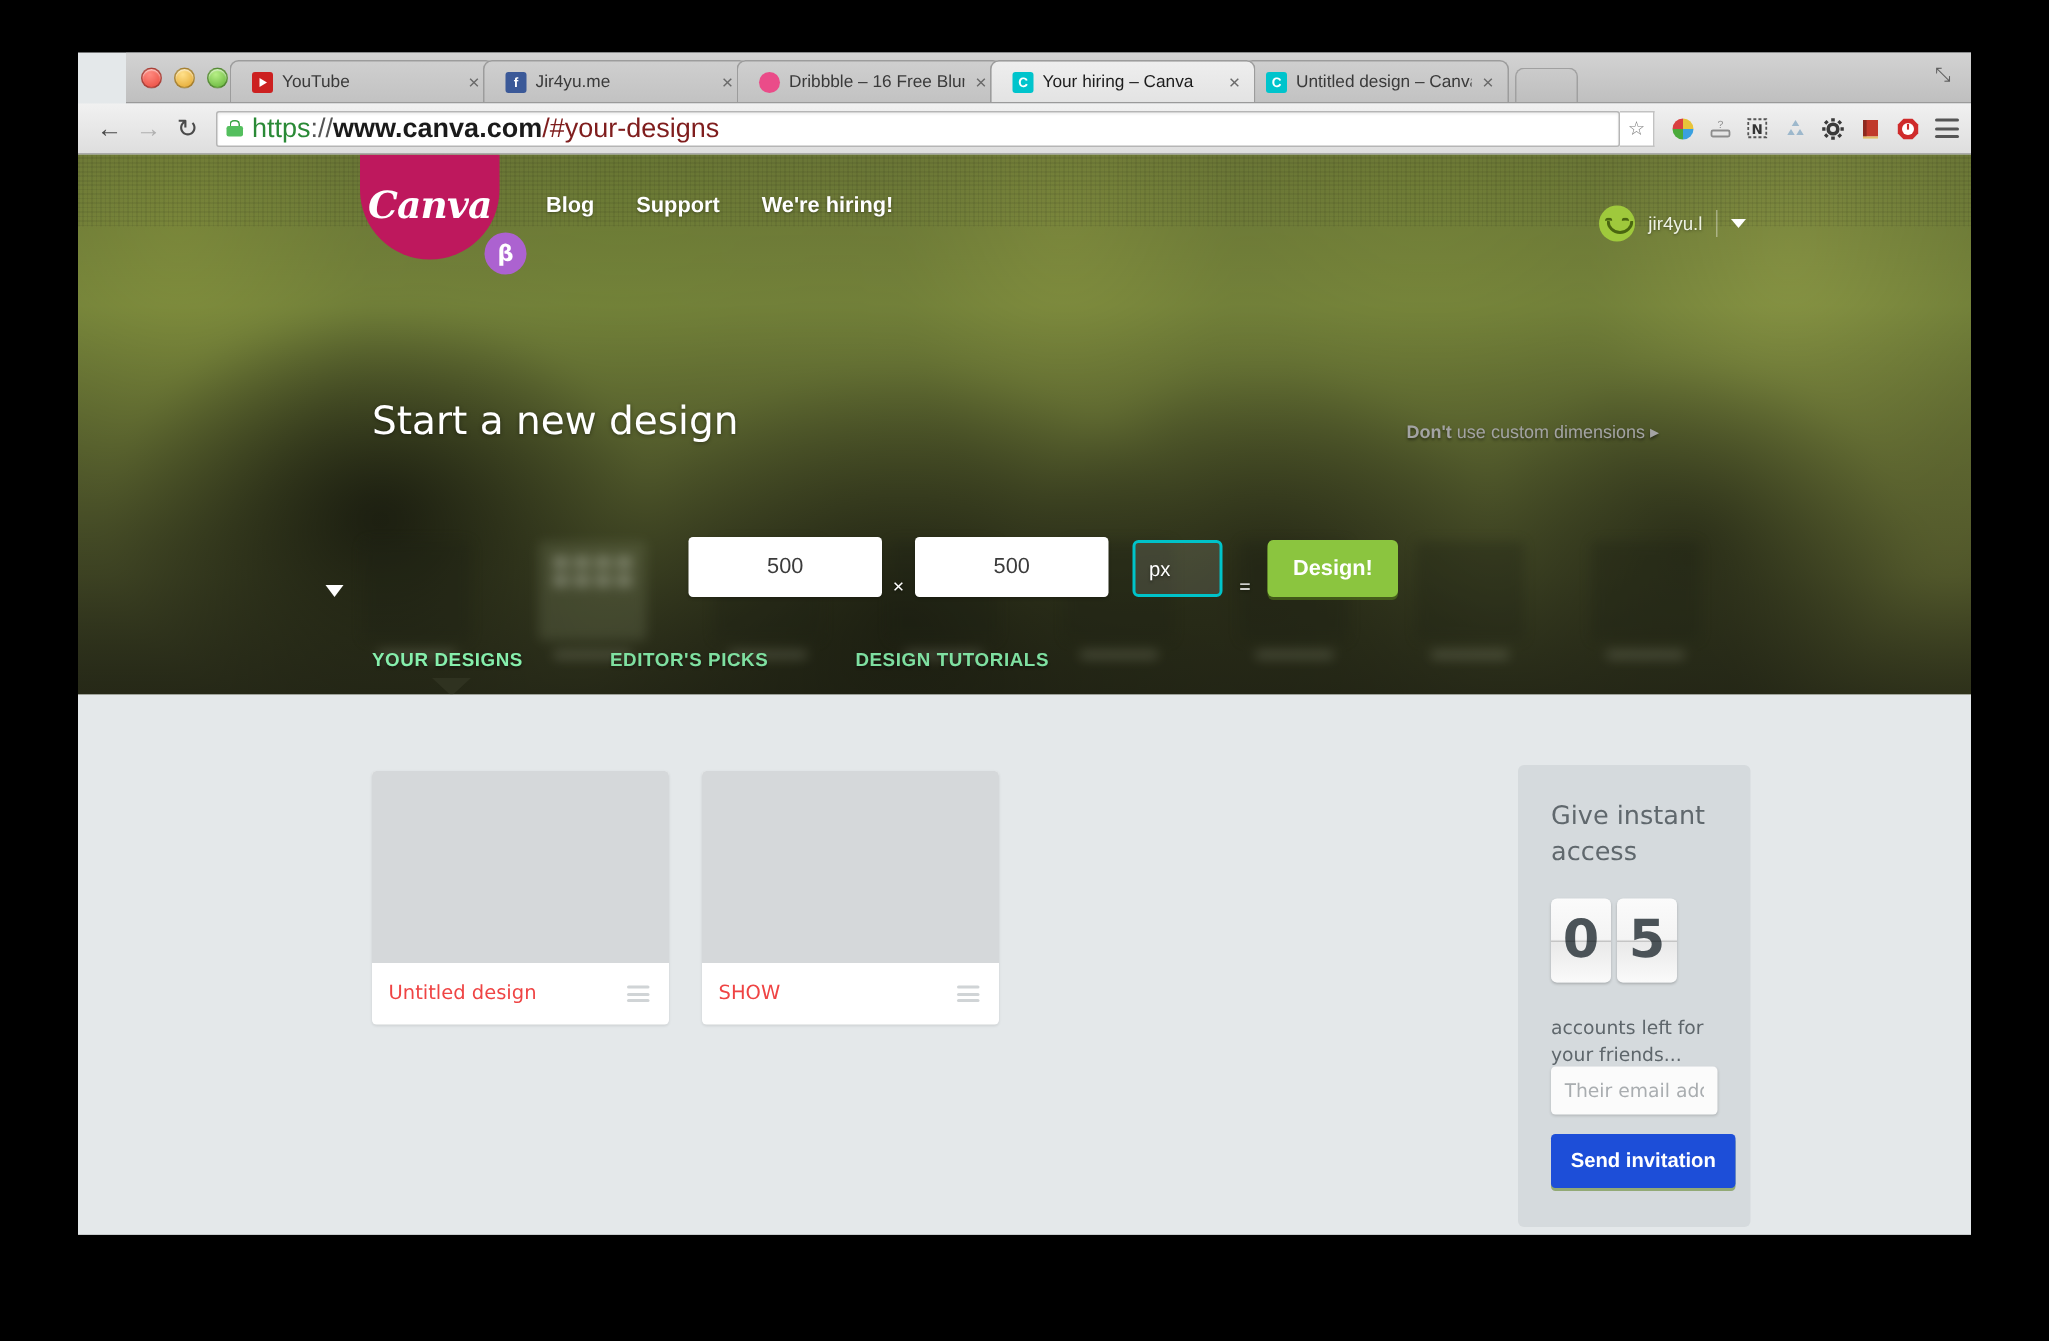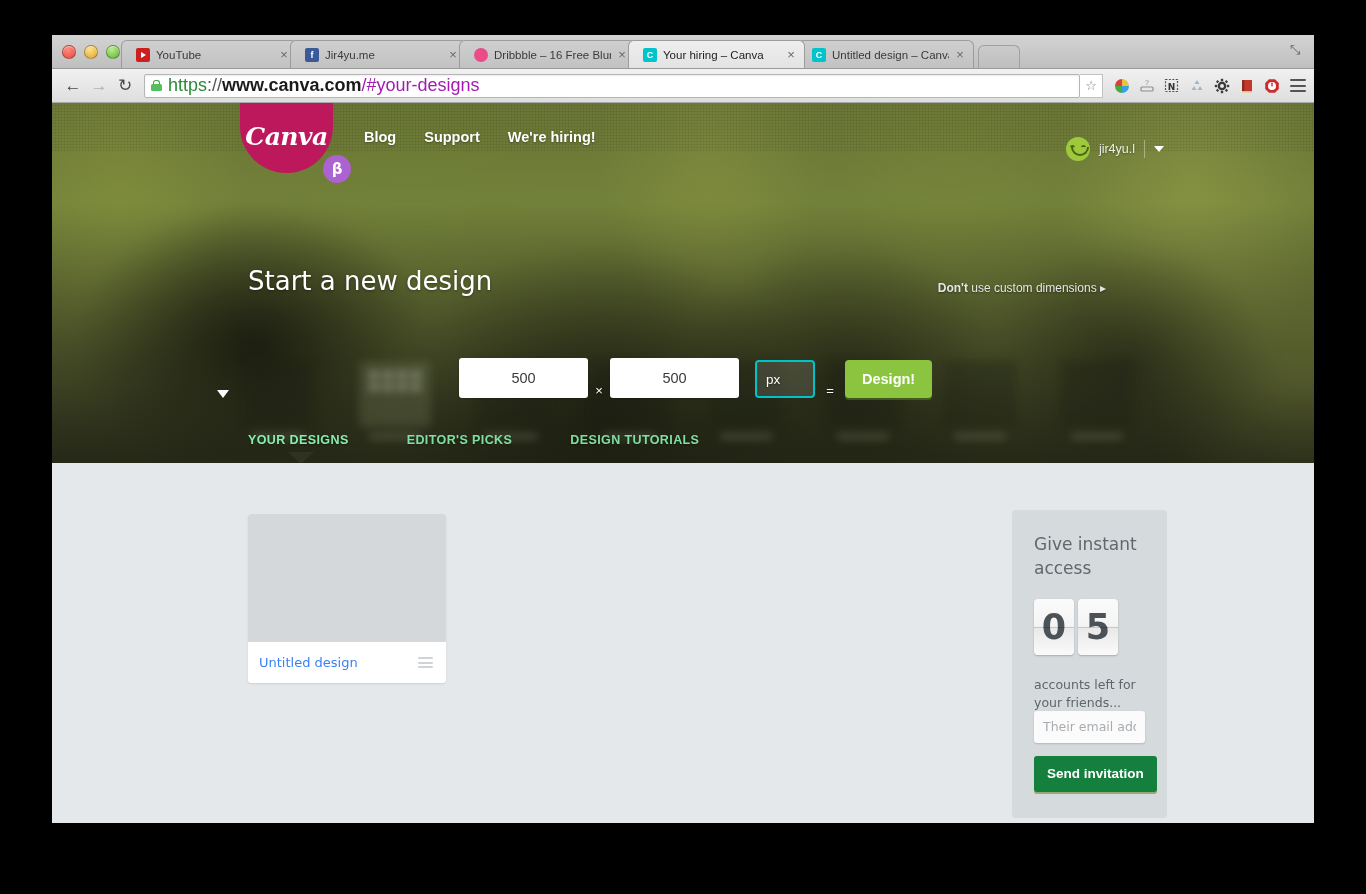--- a/index.html
+++ b/index.html
@@ -30,20 +30,21 @@
     overflow: hidden;
     box-shadow: 0 0 0 1px rgba(0,0,0,0.35);
   }
 
   
   .tabstrip {
     position: relative;
     height: 33px;
     background: linear-gradient(to bottom, #d3d3d3, #bfbfbf);
     border-bottom: 1px solid #9a9a9a;
+    margin-left: 32px;
   }
   .traffic {
     position: absolute;
     left: 10px;
     top: 10px;
     display: flex;
     gap: 8px;
     align-items: center;
   }
   .light {
@@ -198,21 +199,21 @@
     content: "";
     position: absolute;
     left: 0; top: 4.5px;
     width: 11px; height: 7px;
     background: #54bf5e;
     border-radius: 1.5px;
   }
   .url-scheme { color: #2a8a36; }
   .url-sep { color: #555; }
   .url-host { color: #1a1a1a; font-weight: bold; }
-  .url-path { color: #a21caf; text-align: right; }
+  .url-path { color: #7f1d1d; text-align: right; }
   .star {
     width: 22px; height: 22px;
     border: 1px solid #c2c2c2;
     border-left: none;
     background: #fff;
     margin-left: -6px;
     display: flex;
     align-items: center;
     justify-content: center;
     font-size: 13px;
@@ -433,21 +434,21 @@
     color: #ffffff;
     font-size: 26px;
     font-weight: normal;
     text-shadow: 0 1px 3px rgba(0,0,0,0.4);
     font-family: "DejaVu Sans", sans-serif;
   }
   .custom-dims {
     position: absolute;
     right: 208px;
     top: 178px;
-    color: #e5e5e5;
+    color: #a3a3a3;
     font-size: 12px;
     text-shadow: 0 1px 2px rgba(0,0,0,0.45);
     padding-left: 32px;
   }
   .custom-dims b { font-weight: bold; }
 
   
   .dimrow {
     position: absolute;
     left: 165px;
@@ -577,21 +578,21 @@
   }
   .card-foot {
     height: 41px;
     display: flex;
     align-items: center;
     justify-content: space-between;
     padding: 0 13px 0 11px;
   }
   .card-name {
     font-size: 13px;
-    color: #3b82f6;
+    color: #ef4444;
     font-family: "DejaVu Sans", sans-serif;
   }
   .card-menu {
     width: 15px; height: 11px;
     display: flex;
     flex-direction: column;
     justify-content: space-between;
   }
   .card-menu i { display:block; height:2px; background:#d0d4d6; border-radius:1px; }
 
@@ -658,21 +659,21 @@
     color: #3c3c3c;
     margin-bottom: 13px;
     box-shadow: 0 1px 2px rgba(0,0,0,0.16);
     outline: none;
     font-family: "DejaVu Sans", sans-serif;
   }
   .email-input::placeholder { color: #a9adb0; }
   .btn-send {
     width: 123px;
     height: 36px;
-    background: #15803d;
+    background: #1d4ed8;
     border: none;
     border-radius: 3px;
     color: #ffffff;
     font-size: 13.5px;
     font-weight: bold;
     box-shadow: 0 2px 0 rgba(92,132,32,0.55);
     cursor: pointer;
     font-family: "Liberation Sans", sans-serif;
   }
 </style>
@@ -884,20 +885,31 @@
             <div class="card-thumb"></div>
             <div class="card-foot">
               <span class="card-name">Untitled design</span>
               <span class="card-menu">
                   <i></i>
                   <i></i>
                   <i></i>
                 </span>
             </div>
           </div>
+          <div class="card">
+            <div class="card-thumb"></div>
+            <div class="card-foot">
+              <span class="card-name">SHOW</span>
+              <span class="card-menu">
+                  <i></i>
+                  <i></i>
+                  <i></i>
+                </span>
+            </div>
+          </div>
         </div>
 
         <div class="panel">
           <div class="panel-title">Give instant access</div>
           <div class="counter">
             <div class="digit">0</div>
             <div class="digit">5</div>
           </div>
           <div class="panel-sub">accounts left for your friends...</div>
           <input class="email-input" placeholder="Their email addr" style="">

